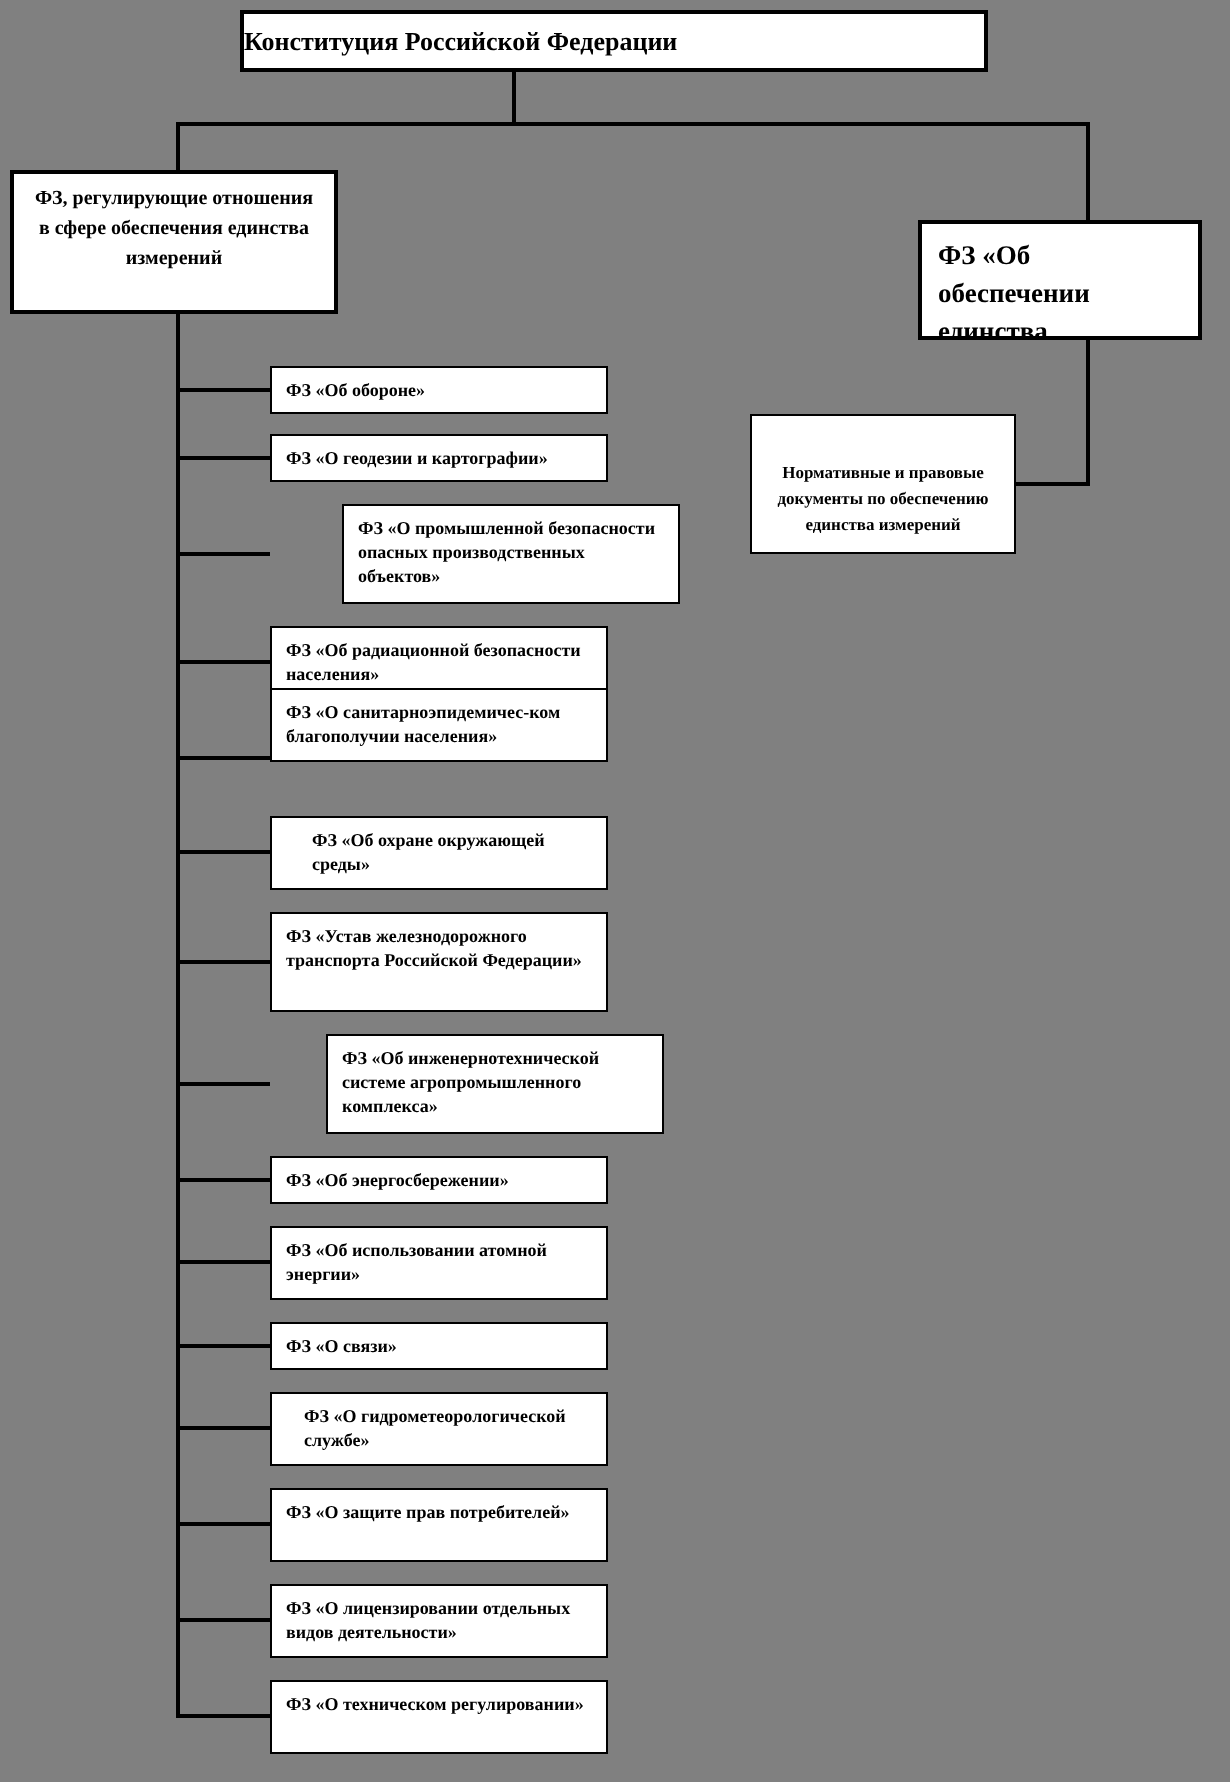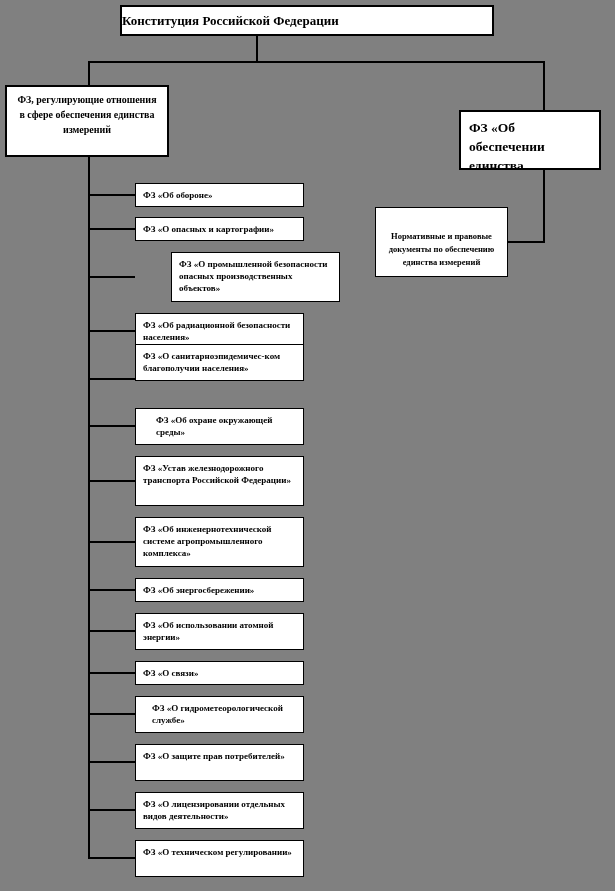--- a/index.html
+++ b/index.html
@@ -93,38 +93,38 @@
   <div class="line stub" style="top:672px;"></div>
   <div class="line stub" style="top:713px;"></div>
   <div class="line stub" style="top:761px;"></div>
   <div class="line stub" style="top:809px;"></div>
   <div class="line stub" style="top:857px;"></div>
 
   <div class="box law-box" style="top:183px; height:24px;">
     <span>ФЗ «Об обороне»</span>
   </div>
   <div class="box law-box" style="top:217px; height:24px;">
-    <span>ФЗ «О опасных и картографии»</span>
+    <span>ФЗ «О геодезии и картографии»</span>
   </div>
   <div class="box law-box" style="top:252px; height:50px;margin-left:36px;">
     <span>ФЗ «О промышленной безопасности опасных производственных объектов»</span>
   </div>
   <div class="box law-box" style="top:313px; height:37px;">
     <span>ФЗ «Об радиационной безопасности населения»</span>
   </div>
   <div class="box law-box" style="top:344px; height:37px;">
     <span>ФЗ «О санитарноэпидемичес-ком благополучии населения»</span>
   </div>
   <div class="box law-box" style="top:408px; height:37px;padding-left:20px;">
     <span>ФЗ «Об охране окружающей среды»</span>
   </div>
   <div class="box law-box" style="top:456px; height:50px;">
     <span>ФЗ «Устав железнодорожного транспорта Российской Федерации»</span>
   </div>
-  <div class="box law-box" style="top:517px; height:50px;">
+  <div class="box law-box" style="top:517px; height:50px;margin-left:28px;">
     <span>ФЗ «Об инженернотехнической системе агропромышленного комплекса»</span>
   </div>
   <div class="box law-box" style="top:578px; height:24px;">
     <span>ФЗ «Об энергосбережении»</span>
   </div>
   <div class="box law-box" style="top:613px; height:37px;">
     <span>ФЗ «Об использовании атомной энергии»</span>
   </div>
   <div class="box law-box" style="top:661px; height:24px;">
     <span>ФЗ «О связи»</span>

